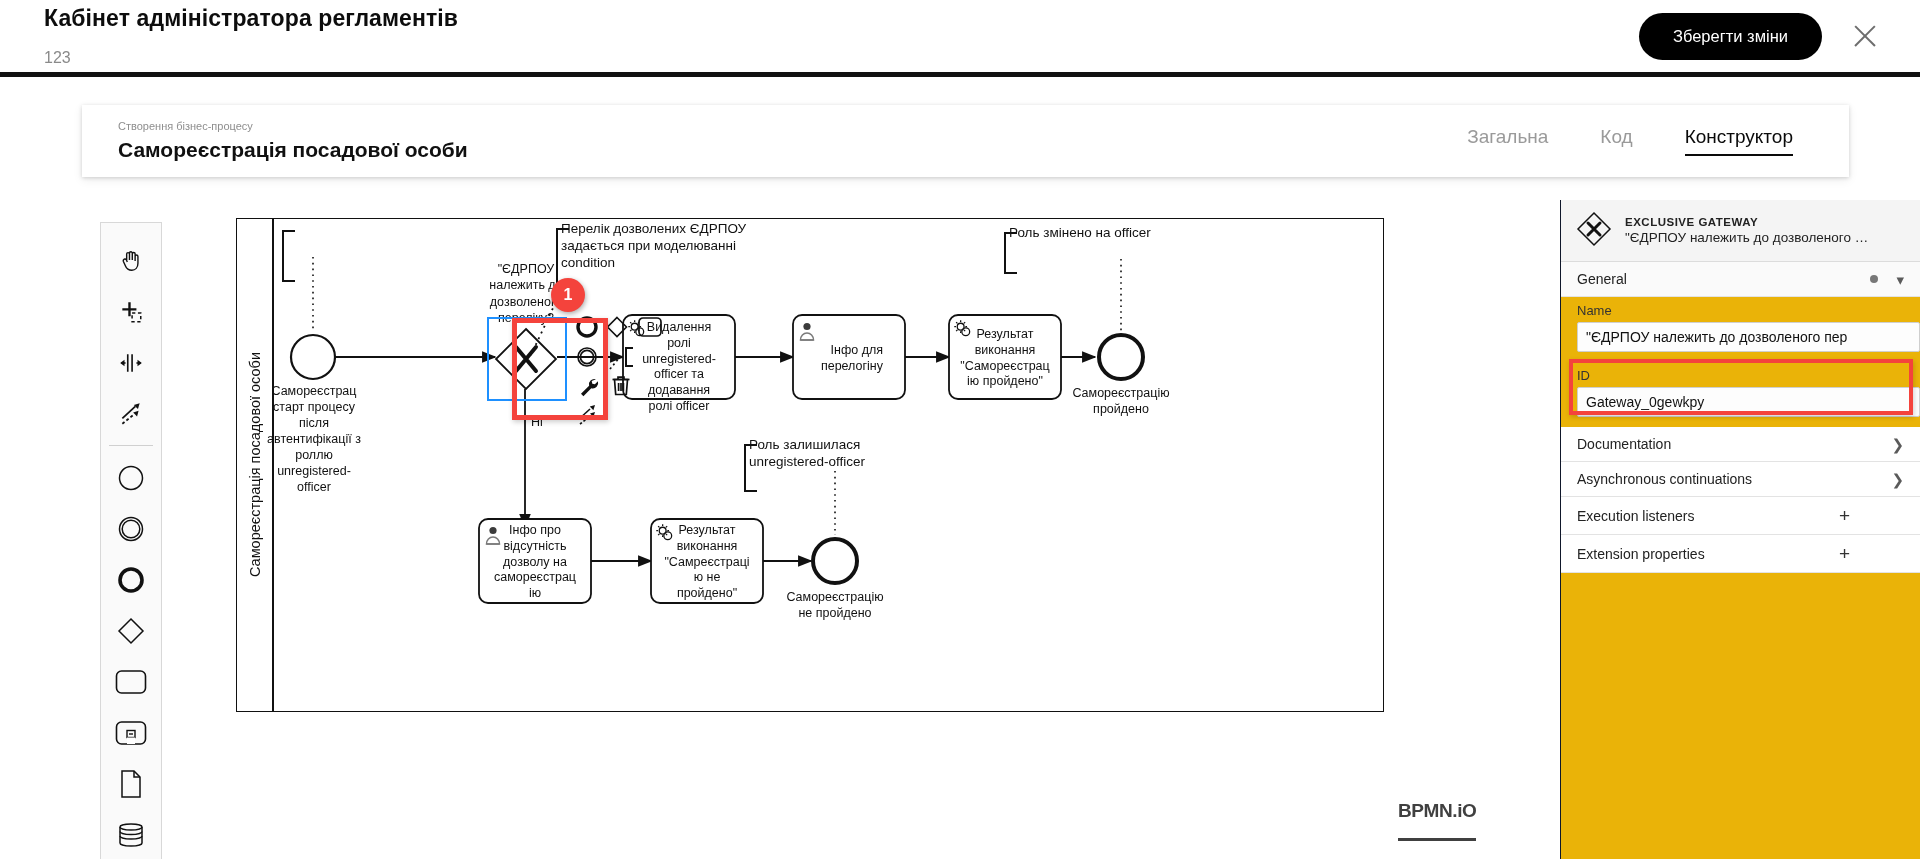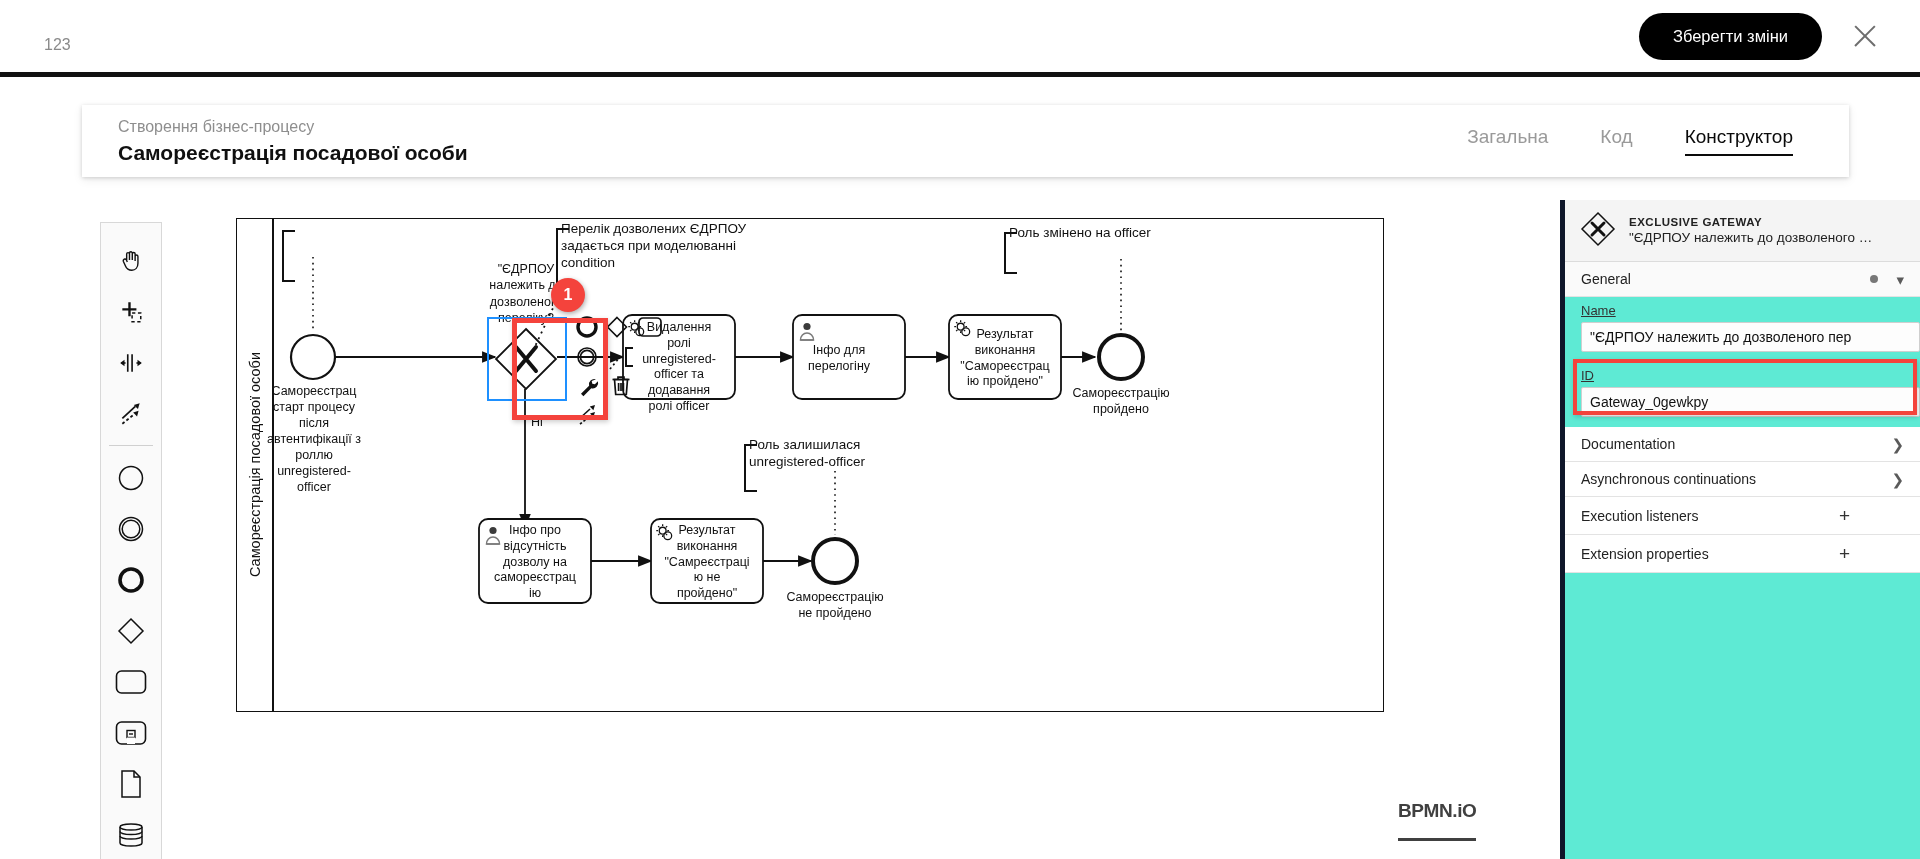--- a/index.html
+++ b/index.html
@@ -39,21 +39,21 @@
 
   
   .subcard {
     position: absolute; top: 105px; left: 82px; width: 1767px; height: 72px;
     background: #ffffff;
     box-shadow: 0 1px 4px rgba(0,0,0,.16), 0 3px 10px rgba(0,0,0,.07);
     display: flex; align-items: center; justify-content: space-between;
     padding: 0 56px 0 36px;
   }
   .crumbs { display: flex; flex-direction: column; }
-  .crumb-small { font-size: 16px; color: #8e8e8e; line-height: 1.2; }
+  .crumb-small { font-size: 11px; color: #8e8e8e; line-height: 1.2; }
   .crumb-big { font-size: 21px; font-weight: bold; color: #101010; margin-top: 4px; }
   .tabs { display: flex; align-items: center; gap: 52px; }
   .tab {
     font-size: 19px; color: #9a9a9a; cursor: pointer; padding-bottom: 6px;
     border-bottom: 2.5px solid transparent; white-space: nowrap;
   }
   .tab.active { color: #0a0a0a; border-bottom-color: #0a0a0a; font-weight: 500; }
 
   
   .canvas-wrap {
@@ -107,59 +107,60 @@
   .bpmn-logo {
     position: absolute; left: 1398px; top: 800px;
     font-family: "Liberation Sans", sans-serif; font-weight: bold; font-size: 19px;
     color: #404040; letter-spacing: -.4px; border-bottom: 3.5px solid #404040;
     padding-bottom: 16px;
   }
 
   
   .props {
     position: absolute; right: 0; top: 200px; width: 360px; height: 659px;
-    background: #5eead4; border-left: 5px solid #0f172a;
+    background: #eab308; border-left: 1px solid #0f172a;
     font-family: "Liberation Sans", sans-serif; font-size: 13.5px; color: #333;
   }
   .props-header {
     display: flex; align-items: center; gap: 12px;
     background: #f4f4f4; border-bottom: 1px solid #dcdcdc;
     padding: 12px 14px; height: 62px;
   }
   .props-header .ptitle { font-size: 11.5px; font-weight: bold; letter-spacing: .5px; color: #222; }
   .props-header .psub { font-size: 13.5px; color: #222; margin-top: 2px;
     white-space: nowrap; overflow: hidden; text-overflow: ellipsis; max-width: 272px; }
   .group-row {
     display: flex; align-items: center; justify-content: space-between;
     padding: 9px 16px; border-bottom: 1px solid #e3e3e3; cursor: pointer;
     background: #fafafa; font-size: 14px; color: #222;
   }
   .group-row.plain { background: #ffffff; }
   .dot { width: 8px; height: 8px; border-radius: 50%; background: #777; display: inline-block; }
   .grp-right { display: flex; align-items: center; gap: 18px; }
   .chev { color: #5a5a5a; font-size: 15px; line-height: 1; }
   .plus { color: #333; font-size: 19px; line-height: 1; font-weight: 300; }
-  .field { padding: 6px 0 10px 16px; text-decoration: underline; }
+  .field { padding: 6px 0 10px 16px; }
   .field label { display: block; font-size: 13px; color: #333; margin-bottom: 4px; }
   .field input {
     width: 100%; height: 30px; border: 1px solid #cfcfcf; background: #fdfdfd;
     padding: 0 8px; font-size: 14px; font-family: "Liberation Sans", sans-serif; color: #111;
     border-radius: 2px; outline: none;
   }
   .name-hl {
     position: absolute; left: 8px; top: 62px; width: 344px; height: 56px;
     border: 4px solid #f4433c; pointer-events: none;
     box-shadow: 1px 2px 5px rgba(0,0,0,.18);
   }
 </style>
 </head>
 <body>
 
 <div class="topbar">
   <div class="topbar-left">
+    <div class="app-title">Кабінет адміністратора регламентів</div>
     <div class="app-subtitle">123</div>
   </div>
   <div class="topbar-right">
     <button class="save-btn">Зберегти зміни</button>
     <div class="close-x"></div>
   </div>
 </div>
 
 <div class="subcard">
   <div class="crumbs">
@@ -372,21 +373,21 @@
 
     <div style="position:absolute;left:352px;top:101px;width:108px;text-align:center;font-size:12.5px;line-height:1.26;color:#111">
       <div>Видалення</div>
       <div>ролі</div>
       <div>unregistered-</div>
       <div>officer та</div>
       <div>додавання</div>
       <div>ролі officer</div>
     </div>
 
-    <div style="position:absolute;left:522px;top:124px;width:88px;text-align:center;font-size:12.5px;line-height:1.26;color:#111">
+    <div style="position:absolute;left:522px;top:124px;width:88px;text-align:right;font-size:12.5px;line-height:1.26;color:#111">
       <div>Інфо для</div>
       <div>перелогіну</div>
     </div>
 
     <div style="position:absolute;left:678px;top:108px;width:108px;text-align:center;font-size:12.5px;line-height:1.26;color:#111">
       <div>Результат</div>
       <div>виконання</div>
       <div>"Самореєстрац</div>
       <div>ію пройдено"</div>
     </div>

